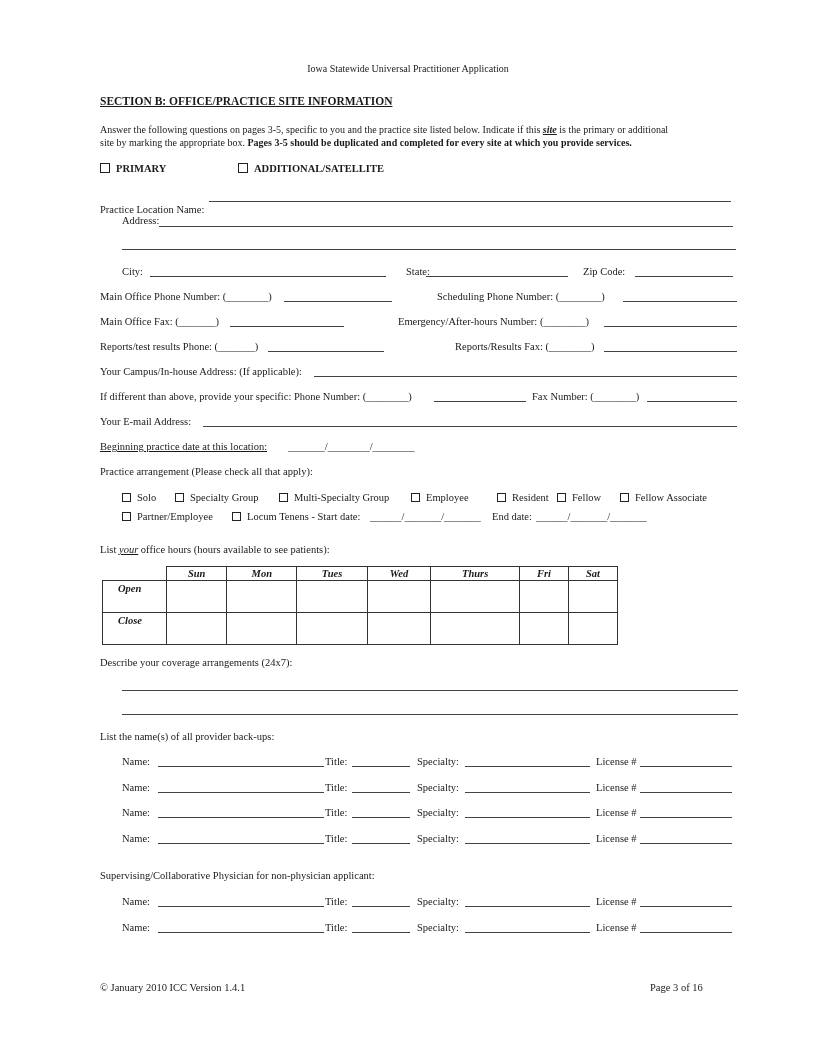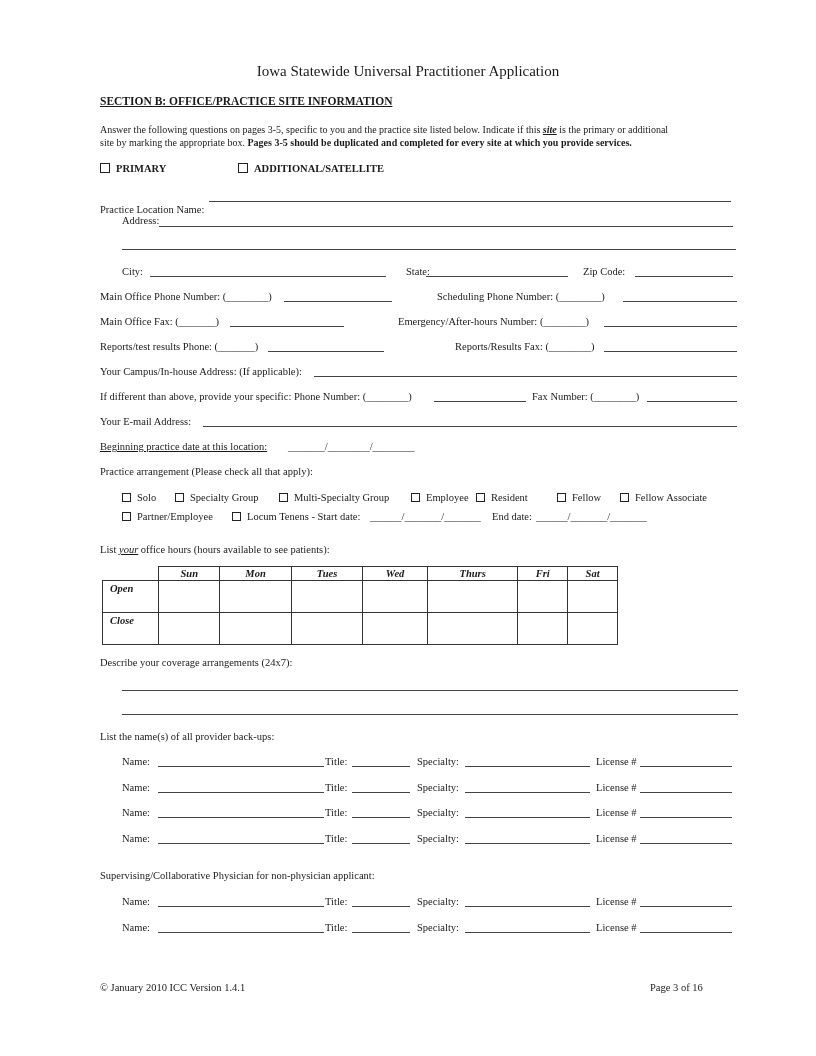--- a/index.html
+++ b/index.html
@@ -6,28 +6,28 @@
   body { width:816px; height:1056px; position:relative; overflow:hidden;
          font-family:"Liberation Serif", serif; color:#1a1a1a; font-size:10.5px; }
   .abs { position:absolute; white-space:nowrap; }
   .line { position:absolute; border-bottom:1px solid #444; height:0; }
   .bold { font-weight:bold; }
   .chk { display:inline-block; width:7px; height:7px; border:1px solid #222; vertical-align:-1px; margin-right:6px; }
   .chk.big { width:8px; height:8px; border-width:1.5px; }
   table.hours { position:absolute; left:102px; top:566px; width:516px; border-collapse:collapse; }
   table.hours td, table.hours th { border:1.5px solid #333; font-style:italic; font-weight:bold; font-size:10.5px; padding:0; }
   table.hours th { height:13px; text-align:center; }
-  table.hours td.rowlabel { vertical-align:top; padding:2px 0 0 7px; width:48px; }
+  table.hours td.rowlabel { vertical-align:top; padding:2px 0 0 15px; width:48px; }
   table.hours tr.r td { height:29px; }
   table.hours th.blank { border-top:none; border-left:none; }
 </style>
 </head>
 <body>
 
-<div class="abs" style="left:0;width:816px;text-align:center;top:63px;font-size:15px;">Iowa Statewide Universal Practitioner Application</div>
+<div class="abs" style="left:0;width:816px;text-align:center;top:63px;font-size:10px;">Iowa Statewide Universal Practitioner Application</div>
 
 <div class="abs bold" style="left:100px;top:95px;font-size:11.5px;text-decoration:underline;">SECTION B:   OFFICE/PRACTICE SITE INFORMATION</div>
 
 <div class="abs" style="left:100px;top:124px;font-size:10px;">
   <span>Answer the following questions on pages 3-5, specific to you and the practice site listed below.   Indicate if this </span><span style="font-weight:bold;font-style:italic;text-decoration:underline;">site</span><span> is the primary or additional</span>
 </div>
 <div class="abs" style="left:100px;top:137px;font-size:10px;">
   <span>site by marking the appropriate box.  </span><span class="bold">Pages 3-5 should be duplicated and completed for every site at which you provide services.</span>
 </div>
 
@@ -80,21 +80,21 @@
 
 <div class="abs" style="left:100px;top:441px;text-decoration:underline;">Beginning practice date at this location:</div>
 <div class="abs" style="left:288px;top:441px;">_______/________/________</div>
 
 <div class="abs" style="left:100px;top:466px;">Practice arrangement  (Please check all that apply):</div>
 
 <div class="abs" style="left:122px;top:492px;"><span class="chk"></span><span>Solo</span></div>
 <div class="abs" style="left:175px;top:492px;"><span class="chk"></span><span>Specialty Group</span></div>
 <div class="abs" style="left:279px;top:492px;"><span class="chk"></span><span>Multi-Specialty Group</span></div>
 <div class="abs" style="left:411px;top:492px;"><span class="chk"></span><span>Employee</span></div>
-<div class="abs" style="left:476px;top:492px;"><span class="chk"></span><span>Resident</span></div>
+<div class="abs" style="left:497px;top:492px;"><span class="chk"></span><span>Resident</span></div>
 <div class="abs" style="left:557px;top:492px;"><span class="chk"></span><span>Fellow</span></div>
 <div class="abs" style="left:620px;top:492px;"><span class="chk"></span><span>Fellow Associate</span></div>
 
 <div class="abs" style="left:122px;top:511px;"><span class="chk"></span><span>Partner/Employee</span></div>
 <div class="abs" style="left:232px;top:511px;"><span class="chk"></span><span>Locum Tenens - Start date:</span></div>
 <div class="abs" style="left:370px;top:511px;">______/_______/_______</div>
 <div class="abs" style="left:492px;top:511px;">End date:</div>
 <div class="abs" style="left:536px;top:511px;">______/_______/_______</div>
 
 <div class="abs" style="left:100px;top:544px;">

